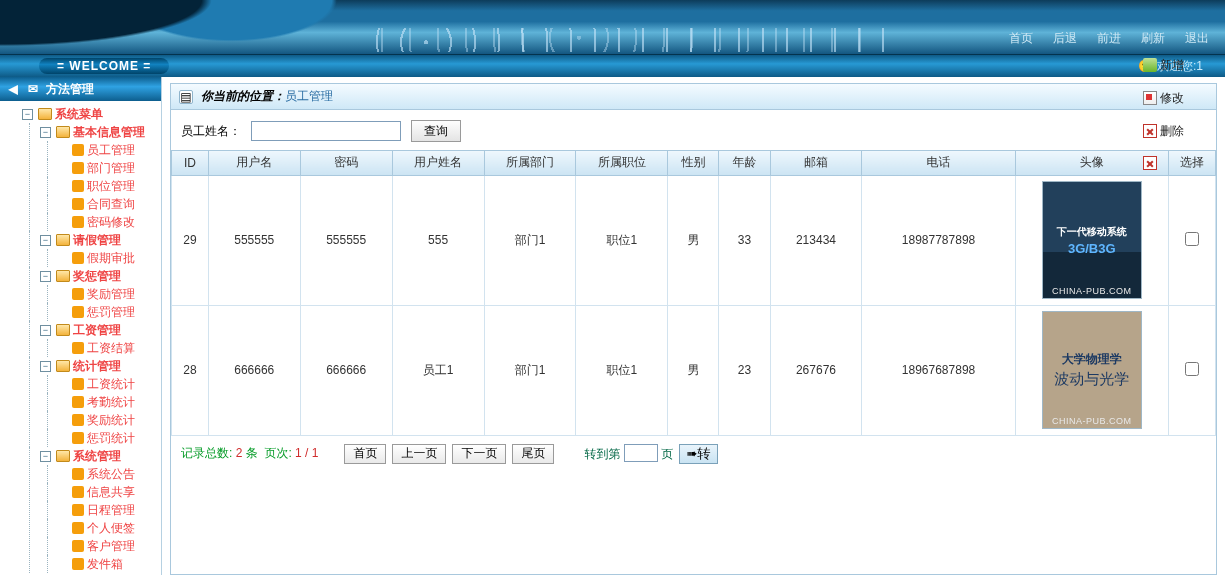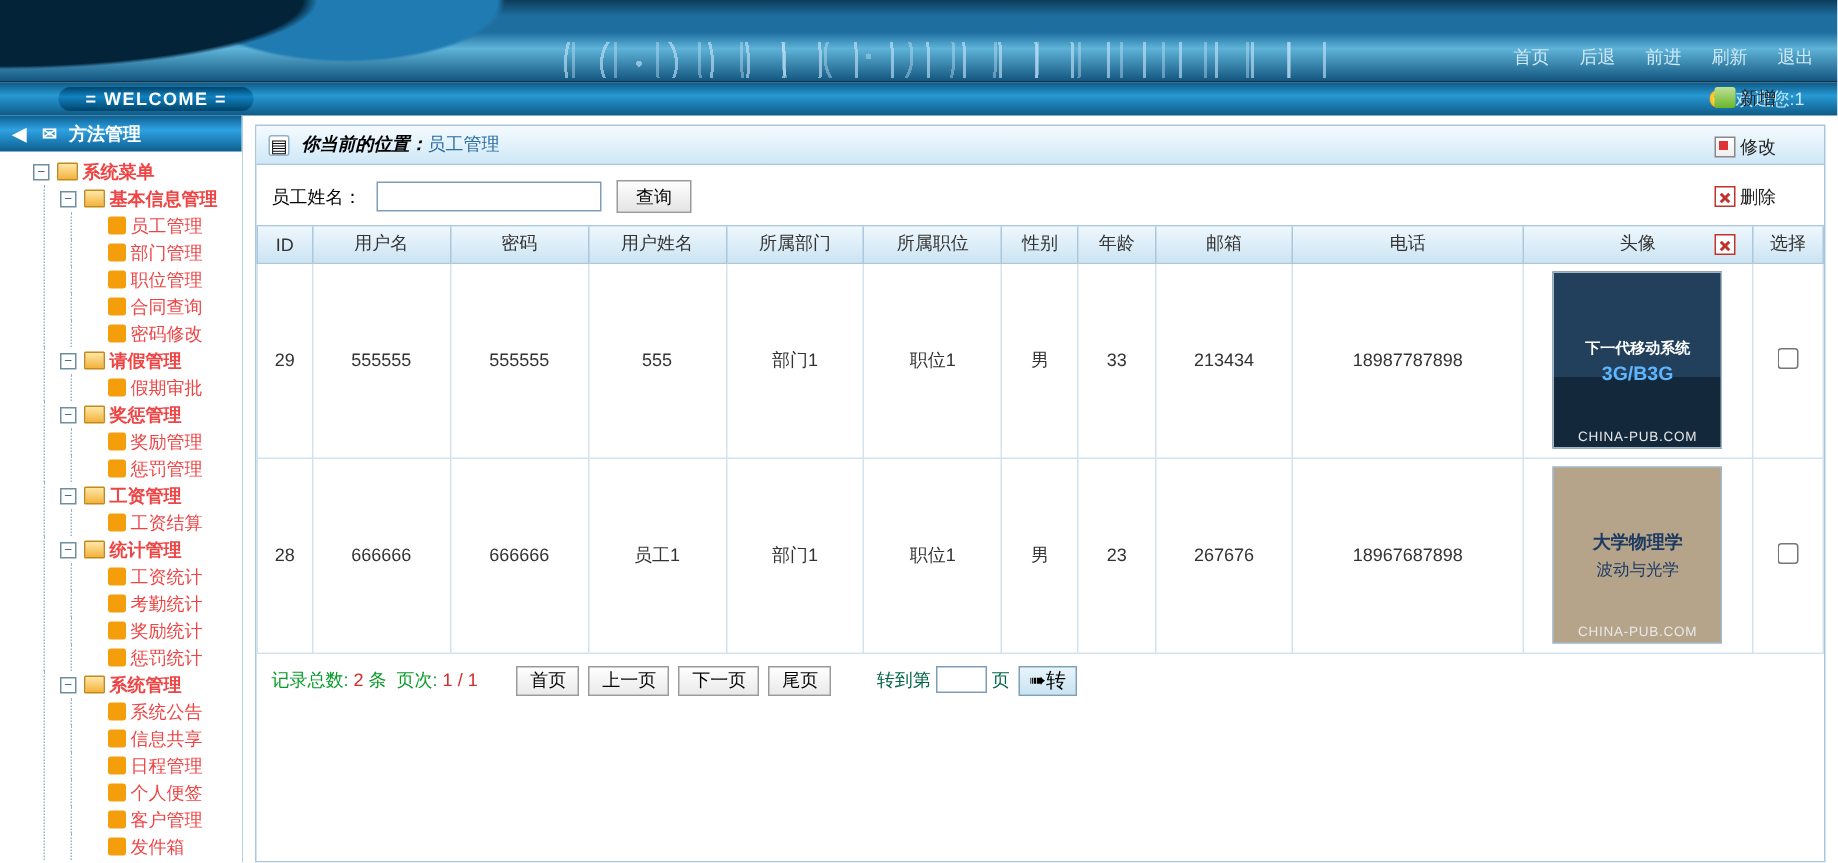--- a/index.html
+++ b/index.html
@@ -118,31 +118,31 @@
 .grid { border-top: 1px solid #a9c8dd; }
 .grid table { width: 100%; border-collapse: collapse; table-layout: fixed; }
 .grid th {
   background: linear-gradient(#eef7fd,#cce4f3);
   border: 1px solid #a9c8dd; border-top: none;
   font-weight: normal; color: #333; height: 24px; text-align: center;
 }
 .grid td { border: 1px solid #d2e3ef; text-align: center; height: 130px; color: #333; }
 .grid .ck-cell input { width: 14px; height: 14px; }
 .avatar-box {
-  width: 113px; height: 118px; margin: 4px auto;
+  width: 100px; height: 118px; margin: 4px auto;
   border: 1px solid #9fb7c6; background: #dcdcdc; position: relative;
   display: flex; flex-direction: column; align-items: center; justify-content: center;
   font-size: 10px; color: #fff; overflow: hidden;
 }
 .avatar-1 { background: linear-gradient(#22405b 0 60%, #13283a 60%); }
 .avatar-1 .t1 { color: #fff; font-weight: bold; font-size: 10px; margin-bottom: 2px; }
 .avatar-1 .t2 { color: #5fb6ff; font-weight: bold; font-size: 13px; }
 .avatar-2 { background: #b6a48a; }
 .avatar-2 .t1 { color: #1d3a63; font-weight: bold; font-size: 12px; }
-.avatar-2 .t2 { color: #1d3a63; font-size: 11px; margin-top: 2px; }
+.avatar-2 .t2 { color: #1d3a63; font-size: 15px; margin-top: 2px; }
 .avatar-foot { position: absolute; bottom: 2px; left: 0; right: 0; text-align: center; color: #e8e8e8; font-size: 9px; letter-spacing: .5px; }
 
 
 .pager { display: flex; align-items: center; gap: 6px; padding: 8px 10px; color: #064; }
 .pager .counts { color: #059b27; }
 .pager .counts .red { color: #d02c2c; }
 .pager .mini { height: 20px; padding: 0 8px; border: 1px solid #9a9a9a; background: linear-gradient(#fff,#e9e9e9); cursor: pointer; font-size: 12px; }
 .pager .jump input { width: 34px; height: 18px; border: 1px solid #7f9db9; text-align: center; }
 .pager .go { height: 20px; padding: 0 6px; border: 1px solid #7aa1b9; background: linear-gradient(#e9f4fb,#c9e3f2); cursor: pointer; }
 

